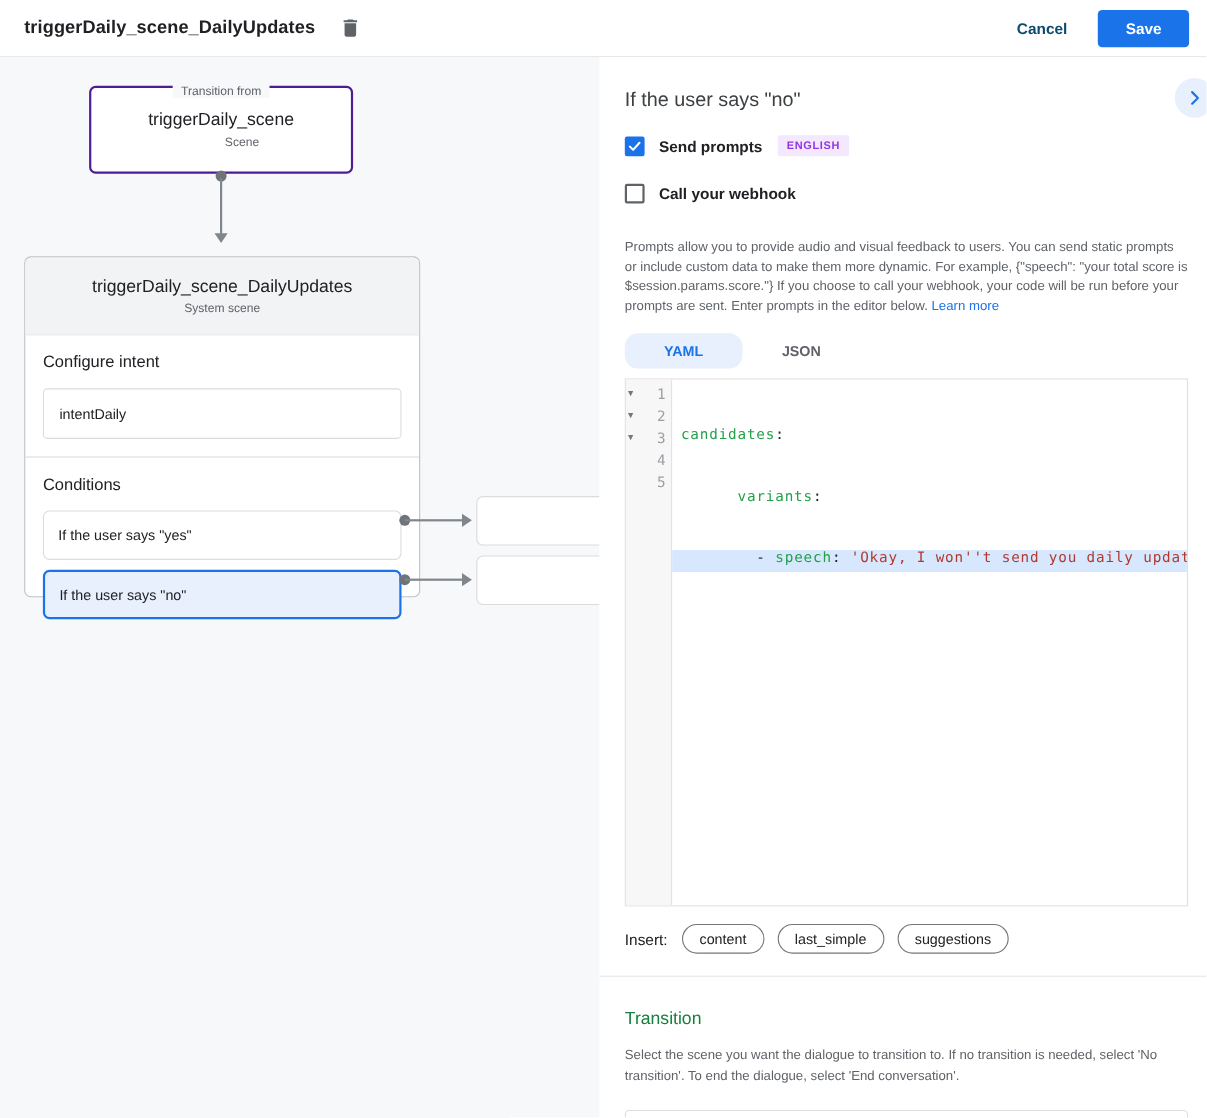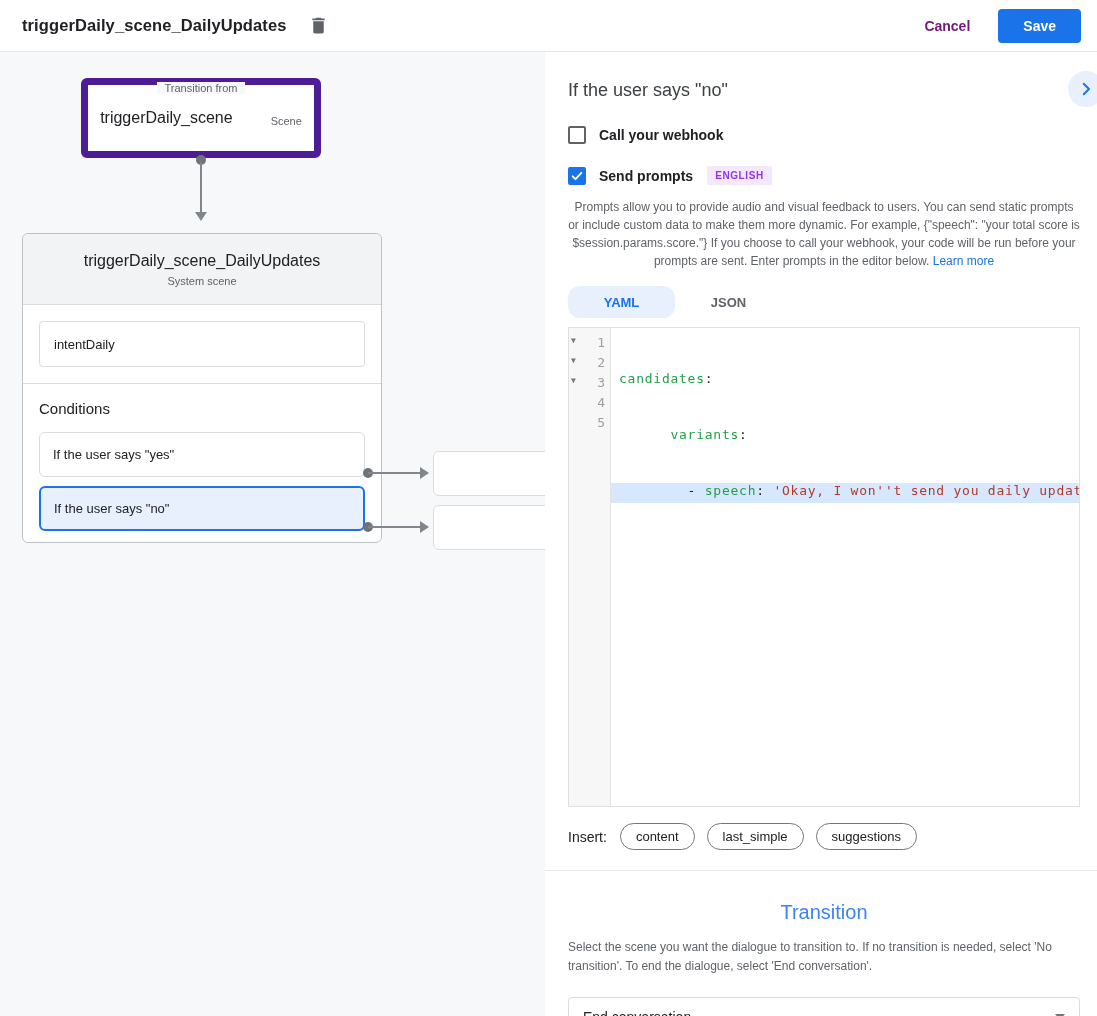--- a/index.html
+++ b/index.html
@@ -6,35 +6,35 @@
   html,body { width:1097px; height:1016px; overflow:hidden; background:#fff;
               font-family:"Liberation Sans", sans-serif; color:#202124; }
 
   
   .topbar { height:52px; background:#fff; border-bottom:1px solid #e4e6e8;
             display:flex; align-items:center; padding:0 16px 0 22px; }
   .topbar-title { font-size:16.5px; font-weight:700; color:#202124; letter-spacing:.1px; }
   .trash-btn { margin-left:18px; width:28px; height:28px; border:none; background:none;
                cursor:pointer; color:#5f6368; display:flex; align-items:center; justify-content:center; }
   .topbar-spacer { flex:1; }
-  .cancel-btn { border:none; background:none; color:#701a75; font-size:14px; font-weight:700;
+  .cancel-btn { border:none; background:none; color:#0c4a6e; font-size:14px; font-weight:700;
                 padding:8px 16px; margin-right:12px; cursor:pointer; }
   .save-btn { background:#1a73e8; color:#fff; border:none; border-radius:4px; font-size:14px;
               font-weight:700; padding:9px 25px; cursor:pointer; }
 
   .main { display:flex; height:964px; }
 
   
   .canvas { position:relative; width:545px; background:#f7f8fa; overflow:hidden; flex:none; }
   .node-legend { position:absolute; top:-7px; left:0; right:0; text-align:center; pointer-events:none; }
   .node-legend span { background:#f7f8fa; padding:0 8px; font-size:11px; color:#5f6368; }
 
   .from-node { position:absolute; left:81px; top:26px; width:240px; height:80px;
-               background:#fff; border:7px solid #4c1d95; border-radius:6px;
-               display:flex; align-items:center; justify-content:center; }
+               background:#fff; border:2px solid #4c1d95; border-radius:6px;
+               display:flex; flex-direction:column; align-items:center; justify-content:center; }
   .from-node .n-title { font-size:16px; color:#202124; }
   .from-node .n-sub { font-size:11px; color:#5f6368; margin-top:5px;margin-left:38px; }
 
   .v-line { position:absolute; left:200px; top:110px; width:2px; height:52px; background:#80868b; }
   .v-dot  { position:absolute; left:196px; top:103px; width:10px; height:10px; border-radius:50%; background:#6f7479; }
   .v-arrowhead { position:absolute; left:195px; top:160px; width:0; height:0;
                  border-left:6px solid transparent; border-right:6px solid transparent;
                  border-top:9px solid #80868b; }
 
   .to-card { position:absolute; left:22px; top:181px; width:360px; height:310px;
@@ -71,21 +71,21 @@
                   display:flex; align-items:center; justify-content:center; }
 
   .check-row { display:flex; align-items:center; margin-top:25px; }
   .checkbox { width:18px; height:18px; border:2px solid #5f6368; border-radius:2px; background:#fff;
               flex:none; cursor:pointer; display:flex; align-items:center; justify-content:center; }
   .checkbox.checked { background:#1a73e8; border-color:#1a73e8; }
   .check-label { font-size:14px; font-weight:700; color:#202124; margin-left:13px; }
   .lang-badge { margin-left:14px; background:#f3e8fd; color:#9334e6; font-size:10px; font-weight:700;
                 letter-spacing:.6px; padding:4px 8px; border-radius:2px; }
 
-  .prompt-desc { margin-top:13px; font-size:12px; line-height:1.5; color:#5f6368; max-width:516px;text-align:center; }
+  .prompt-desc { margin-top:30px; font-size:12px; line-height:1.5; color:#5f6368; max-width:516px; }
   .learn-more { color:#1a73e8; text-decoration:none; cursor:pointer; }
 
   .tabs { display:flex; margin-top:16px; }
   .tab { width:107px; height:32px; display:flex; align-items:center; justify-content:center;
          font-size:13px; font-weight:700; color:#5f6368; cursor:pointer;border-radius:12px; }
   .tab.active { background:#e8f0fe; color:#1a73e8; }
 
   .editor { margin-top:9px; width:512px; height:480px; border:1px solid #e0e0e0; background:#fff;
             display:flex; font-family:"DejaVu Sans Mono", monospace; font-size:13px; }
   .gutter { width:42px; background:#f7f7f7; border-right:1px solid #e3e3e3; padding-top:7px; flex:none; }
@@ -100,21 +100,21 @@
 
   .insert-row { display:flex; align-items:center; margin-top:16px; }
   .insert-label { font-size:14px; color:#202124; margin-right:13px; }
   .chip { border:1px solid #747775; border-radius:15px; background:#fff; height:27px;
           padding:0 15px; font-size:13px; color:#202124; margin-right:12px; cursor:pointer;
           display:flex; align-items:center; }
 
   .panel-divider { border-top:1px solid #e4e6e8; margin-top:20px; }
 
   .transition-section { padding:30px 17px 0 23px; }
-  .transition-title { font-size:20px; color:#3b82f6;text-align:center; }
+  .transition-title { font-size:16px; color:#15803d; }
   .transition-desc { margin-top:14px; font-size:12px; line-height:1.55; color:#5f6368; max-width:516px; }
   .dropdown { margin-top:22px; width:512px; height:40px; border:1px solid #dadce0; border-radius:4px;
               background:#fff; display:flex; align-items:center; padding:0 14px; font-size:14px;
               color:#202124; cursor:pointer; }
   .dd-caret { margin-left:auto; width:0; height:0; border-left:5px solid transparent;
               border-right:5px solid transparent; border-top:6px solid #757575; }
 </style>
 </head>
 <body>
 
@@ -146,20 +146,21 @@
     <div class="v-dot"></div>
     <div class="v-line"></div>
     <div class="v-arrowhead"></div>
 
     <div class="to-card">
       <div class="to-card-header">
         <div class="n-title">triggerDaily_scene_DailyUpdates</div>
         <div class="n-sub">System scene</div>
       </div>
       <div class="card-section">
+        <div class="section-label">Configure intent</div>
         <div class="intent-box">intentDaily</div>
       </div>
       <div class="card-divider"></div>
       <div class="card-section">
         <div class="section-label">Conditions</div>
         <div class="cond-box">If the user says "yes"</div>
         <div class="cond-box selected">If the user says "no"</div>
       </div>
     </div>
 
@@ -178,38 +179,38 @@
     <button class="collapse-btn">
       <span style="display:flex">
         <svg width="18" height="18" viewBox="0 0 24 24" fill="none" stroke="currentColor" stroke-width="2.6" stroke-linecap="round" stroke-linejoin="round">
             <polyline points="9 5 16 12 9 19"></polyline>
           </svg>
       </span>
     </button>
 
     <div class="panel-inner">
       <div class="panel-title">If the user says "no"</div>
-
-      <div class="check-row">
-        <div class="checkbox"></div>
-        <div class="check-label">Call your webhook</div>
-      </div>
 
       <div class="check-row" style="margin-top:22px;">
         <div class="checkbox checked">
           <span style="display:flex">
             <svg width="14" height="14" viewBox="0 0 24 24" fill="none" stroke="#ffffff" stroke-width="3.2" stroke-linecap="round" stroke-linejoin="round">
                 <polyline points="4.5 12.5 9.5 17.5 19.5 6.5"></polyline>
               </svg>
           </span>
         </div>
         <div class="check-label">Send prompts</div>
         <div class="lang-badge">ENGLISH</div>
       </div>
 
+      <div class="check-row">
+        <div class="checkbox"></div>
+        <div class="check-label">Call your webhook</div>
+      </div>
+
       <div class="prompt-desc"><span>Prompts allow you to provide audio and visual feedback to users. You can send static prompts or include custom data to make them more dynamic. For example, {"speech": "your total score is $session.params.score."} If you choose to call your webhook, your code will be run before your prompts are sent. Enter prompts in the editor below. </span><a class="learn-more">Learn more</a></div>
 
       <div class="tabs">
         <div class="tab active">YAML</div>
         <div class="tab">JSON</div>
       </div>
 
       <div class="editor">
         <div class="gutter">
           <div class="gut-row">

